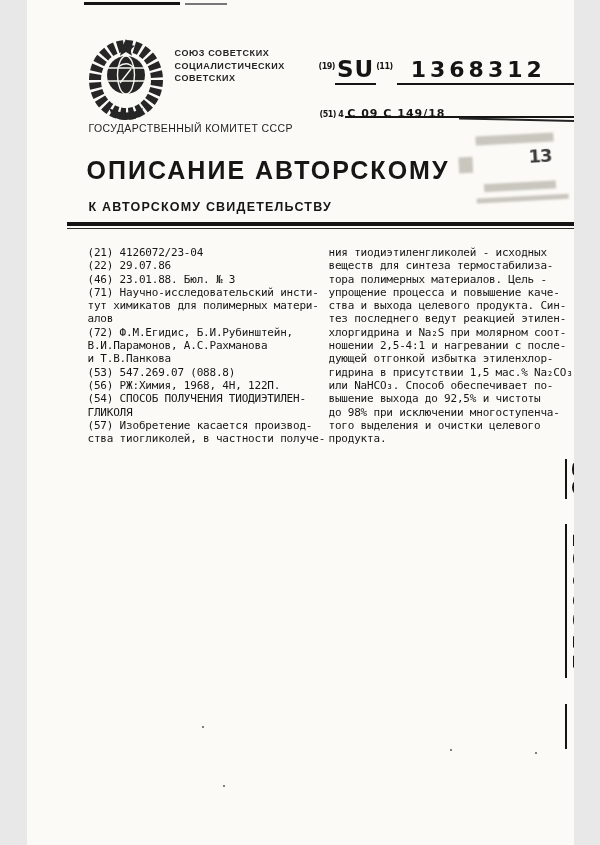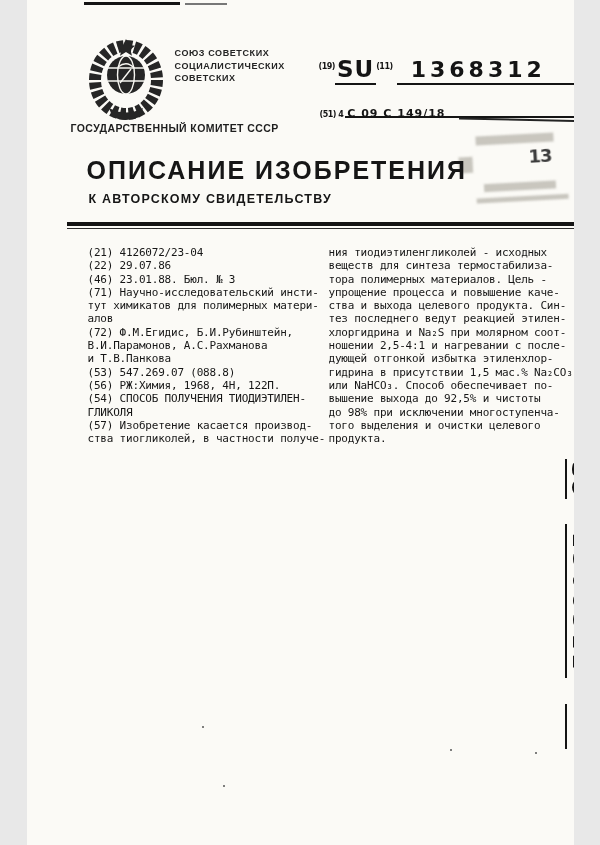--- a/index.html
+++ b/index.html
@@ -12,22 +12,22 @@
   .topline{position:absolute;left:57px;top:2px;width:96px;height:3px;background:#141414;}
   .topline2{position:absolute;left:158px;top:3px;width:42px;height:2px;background:#777;}
   
   .emblem{position:absolute;left:60px;top:36px;width:78px;height:84px;}
   .union{
     position:absolute;left:148px;top:47px;
     font-family:"Liberation Sans",sans-serif;font-weight:bold;
     font-size:9px;line-height:12.5px;letter-spacing:.6px;color:#242424;
   }
   .committee{
-    position:absolute;left:44px;top:122px;
-    font-family:"Liberation Sans",sans-serif;font-weight:bold;
+    position:absolute;left:62px;top:122px;
+    font-family:"Liberation Sans",sans-serif;font-weight:normal;
     font-size:10.5px;line-height:13.5px;letter-spacing:.4px;color:#1d1d1d;
   }
   
   .pub-row{position:absolute;left:292px;top:56px;white-space:nowrap;
     font-family:"DejaVu Sans",sans-serif;color:#141414;}
   .pub-row .small-label{font-size:8px;font-weight:bold;vertical-align:8px;letter-spacing:-.5px;}
   .pub-row .su{font-size:23px;font-weight:bold;border-bottom:2.5px solid #141414;
     padding:0 2px 1px 2px;letter-spacing:1px;}
   .pub-row .numgrp{border-bottom:2px solid #141414;padding:0 6px 2px 14px;margin-left:4px;margin-top:12px;}
   .pub-row .num{font-size:22px;font-weight:bold;letter-spacing:4px;}
@@ -51,21 +51,21 @@
   .smudge.s2{left:4px;top:32px;width:14px;height:16px;}
   .smudge.s3{left:28px;top:60px;width:72px;height:8px;}
   .smudge.s4{left:20px;top:74px;width:92px;height:5px;}
   .stamp-number{position:absolute;left:74px;top:24px;
     font-family:"DejaVu Sans",sans-serif;font-weight:bold;font-size:18px;
     color:#3c3c3c;filter:blur(.4px);letter-spacing:-1px;}
   
   .doc-title{position:absolute;left:60px;top:156px;
     font-family:"Liberation Sans",sans-serif;font-weight:bold;
     font-size:25px;letter-spacing:2px;color:#161616;}
-  .doc-subtitle{position:absolute;left:62px;top:192px;
+  .doc-subtitle{position:absolute;left:62px;top:200px;
     font-family:"Liberation Sans",sans-serif;font-weight:bold;
     font-size:12.5px;letter-spacing:1.2px;color:#161616;}
   .rule-thick{position:absolute;left:40px;top:222px;width:522px;height:3.5px;background:#141414;}
   .rule-thin{position:absolute;left:40px;top:228px;width:522px;height:1.2px;background:#2c2c2c;}
   
   .col{position:absolute;top:246px;font-size:11px;line-height:13.3px;
     letter-spacing:-.2px;color:#161616;white-space:pre;}
   .col-left{left:61px;width:256px;}
   .col-right{left:302px;width:262px;}
   
@@ -122,21 +122,21 @@
   <div class="stamp-hook"></div>
   <div class="stamp-edge"></div>
   <div class="stamp">
     <div class="smudge s1"></div>
     <div class="smudge s2"></div>
     <div class="smudge s3"></div>
     <div class="smudge s4"></div>
     <div class="stamp-number">13</div>
   </div>
 
-  <div class="doc-title">ОПИСАНИЕ ИЗОБРЕТЕНИЯ</div>
+  <div class="doc-title">ОПИСАНИЕ АВТОРСКОМУ</div>
   <div class="doc-subtitle">К АВТОРСКОМУ СВИДЕТЕЛЬСТВУ</div>
 
   <div class="rule-thick"></div>
   <div class="rule-thin"></div>
 
   <div class="col col-left"><div>(21) 4126072/23-04</div><div>(22) 29.07.86</div><div>(46) 23.01.88. Бюл. № 3</div><div>(71) Научно-исследовательский инсти-</div><div>тут химикатов для полимерных матери-</div><div>алов</div><div>(72) Ф.М.Егидис, Б.И.Рубинштейн,</div><div>В.И.Парамонов, А.С.Рахманова</div><div>и Т.В.Панкова</div><div>(53) 547.269.07 (088.8)</div><div>(56) РЖ:Химия, 1968, 4Н, 122П.</div><div>(54) СПОСОБ ПОЛУЧЕНИЯ ТИОДИЭТИЛЕН-</div><div>ГЛИКОЛЯ</div><div>(57) Изобретение касается производ-</div><div>ства тиогликолей, в частности получе-</div></div>
   <div class="col col-right"><div>ния тиодиэтиленгликолей - исходных</div><div>веществ для синтеза термостабилиза-</div><div>тора полимерных материалов. Цель -</div><div>упрощение процесса и повышение каче-</div><div>ства и выхода целевого продукта. Син-</div><div>тез последнего ведут реакцией этилен-</div><div>хлоргидрина и Na₂S при молярном соот-</div><div>ношении 2,5-4:1 и нагревании с после-</div><div>дующей отгонкой избытка этиленхлор-</div><div>гидрина в присутствии 1,5 мас.% Na₂CO₃</div><div>или NaHCO₃. Способ обеспечивает по-</div><div>вышение выхода до 92,5% и чистоты</div><div>до 98% при исключении многоступенча-</div><div>того выделения и очистки целевого</div><div>продукта.</div></div>
 
   <div class="side-id">
       <span class="small-label">(19)</span>

